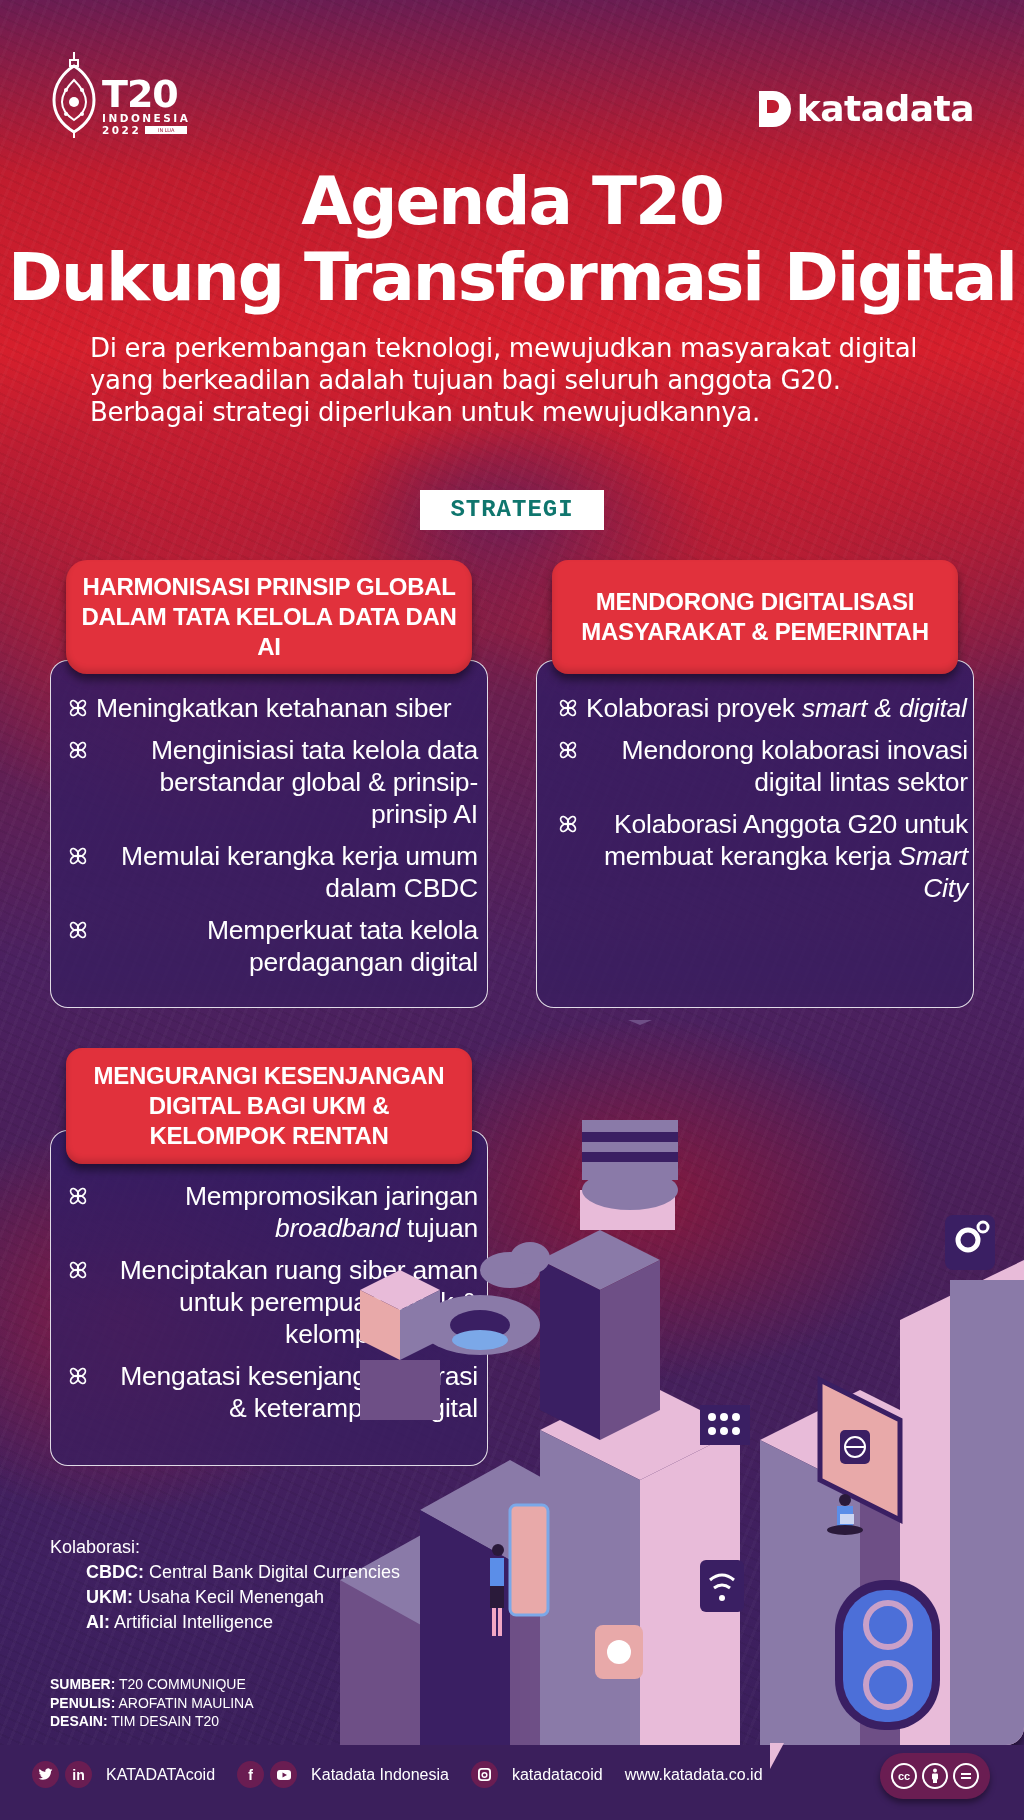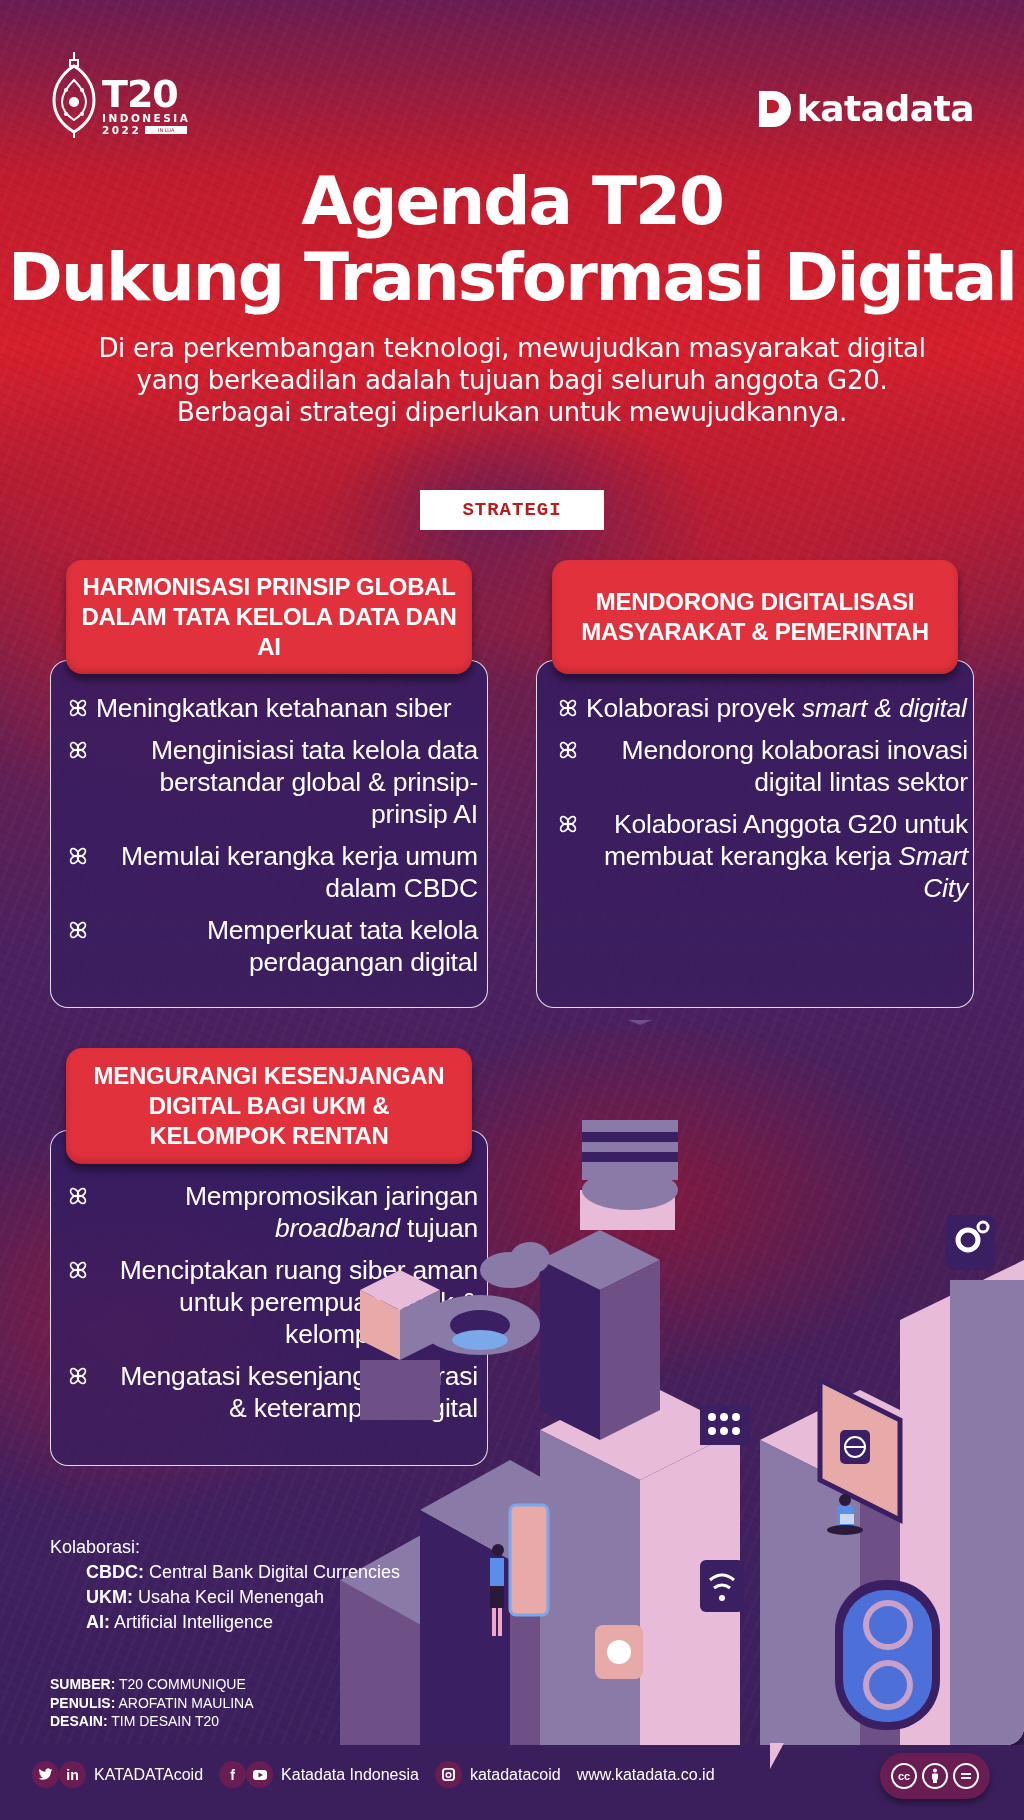--- a/index.html
+++ b/index.html
@@ -39,41 +39,41 @@
   .t20-year-row { display: flex; align-items: center; gap: 4px; }
   .t20-tag { width: 42px; height: 8px; background: #fff; color: #a01a3a; font-size: 5px; text-align: center; line-height: 8px; }
   .kd-logo { position: absolute; right: 50px; top: 88px; display: flex; align-items: center; gap: 6px; }
   .kd-mark { width: 32px; height: 36px; background: #fff; border-radius: 0 18px 18px 0; position: relative; }
   .kd-mark::after { content: ""; position: absolute; left: 8px; top: 9px; width: 12px; height: 13px; background: #c01c30; border-radius: 0 6px 6px 0; }
   .kd-text { font-family: "DejaVu Sans", sans-serif; font-size: 36px; font-weight: bold; letter-spacing: -0.5px; }
 
   .title { position: absolute; left: 0; width: 1024px; text-align: center; font-family: "DejaVu Sans", sans-serif; font-weight: bold; letter-spacing: -2px; }
   .title-1 { top: 162px; font-size: 66px; line-height: 80px; }
   .title-2 { top: 238px; font-size: 66px; line-height: 80px; }
-  .subtitle { position: absolute; top: 332px; left: 90px; width: 844px; text-align: center; font-size: 26px; line-height: 32px; font-family: "DejaVu Sans", sans-serif; font-weight: normal; letter-spacing: -0.3px; }
-
-  .strategi { position: absolute; left: 420px; top: 490px; width: 184px; height: 40px; background: #fff; color: #b91c1c; font-family: "Liberation Mono", monospace; font-weight: bold; font-size: 19px; text-align: center; line-height: 40px; letter-spacing: 1px; }
+  .subtitle { position: absolute; top: 332px; left: 90px; width: 844px; font-size: 26px; line-height: 32px; font-family: "DejaVu Sans", sans-serif; font-weight: normal; letter-spacing: -0.3px; }
+
+  .strategi { position: absolute; left: 420px; top: 490px; width: 184px; height: 40px; background: #fff; color: #0f766e; font-family: "Liberation Mono", monospace; font-weight: bold; font-size: 24px; text-align: center; line-height: 40px; letter-spacing: 1px; }
 
   .card { position: absolute; border: 1.5px solid rgba(255,255,255,0.85); border-radius: 18px; background: linear-gradient(180deg, rgba(50,28,100,0.85), rgba(58,30,95,0.8)); }
   .card-header { position: absolute; background: #e1313c; border-radius: 16px; box-shadow: 0 6px 8px rgba(0,0,0,0.45), inset 0 -4px 6px rgba(0,0,0,0.15); display: flex; align-items: center; justify-content: center; text-align: center; font-family: "Liberation Sans", sans-serif; font-weight: bold; font-size: 24px; line-height: 30px; letter-spacing: -0.3px; padding: 0 14px; }
   .bullets { position: absolute; list-style: none; }
   .bullets li { display: flex; font-size: 26.5px; line-height: 32px; margin-bottom: 10px; letter-spacing: -0.2px; text-align: right; }
   .bul-icon { flex: 0 0 28px; height: 32px; display: flex; align-items: center; }
   .bul-icon svg { width: 20px; height: 20px; }
   .bul-text em { font-style: italic; }
 
   .legend { position: absolute; left: 50px; top: 1535px; font-size: 18px; line-height: 25px; }
   .legend b { font-weight: bold; margin-left: 36px; }
   .credits { position: absolute; left: 50px; top: 1675px; font-size: 14px; line-height: 18.5px; }
   .credits b { font-weight: bold; }
 
   .illustration { position: absolute; left: 340px; top: 1020px; width: 684px; height: 725px; }
 
   .footer { position: absolute; left: 0; top: 1745px; width: 1024px; height: 75px; background: #3b1f5c; }
-  .social { position: absolute; left: 32px; top: 1761px; display: flex; align-items: center; gap: 0; font-size: 16px; }
+  .social { position: absolute; left: 32px; top: 1761px; display: flex; align-items: center; gap: 6px; font-size: 16px; }
   .soc-icon { width: 27px; height: 27px; border-radius: 50%; background: #6a1d52; display: flex; align-items: center; justify-content: center; font-weight: bold; font-size: 14px; }
   .soc-label { margin: 0 16px 0 8px; }
   .cc-badge { position: absolute; left: 880px; top: 1753px; width: 110px; height: 46px; border-radius: 23px; background: #6a1d52; box-shadow: 0 4px 6px rgba(0,0,0,0.4); display: flex; align-items: center; justify-content: center; gap: 5px; }
   .cc-circ { width: 26px; height: 26px; border: 2.5px solid #fff; border-radius: 50%; display: flex; align-items: center; justify-content: center; font-size: 11px; font-weight: bold; }
   .tail { position: absolute; left: 770px; top: 1743px; width: 0; height: 0; border-left: 14px solid #e8bbd9; border-bottom: 26px solid transparent; }
 </style>
 </head>
 <body>
 
 <div class="poster">
@@ -106,21 +106,21 @@
     <div class="kd-text">katadata</div>
   </div>
 
   <div class="title title-1">Agenda T20</div>
   <div class="title title-2">Dukung Transformasi Digital</div>
   <div class="subtitle">Di era perkembangan teknologi, mewujudkan masyarakat digital yang berkeadilan adalah tujuan bagi seluruh anggota G20. Berbagai strategi diperlukan untuk mewujudkannya.</div>
 
   <div class="strategi">STRATEGI</div>
 
   <div class="card" style="left:50px; top:660px; width:438px; height:348px;"></div>
-  <div class="card-header" style="left:66px; top:560px; width:406px; height:114px;">HARMONISASI PRINSIP GLOBAL DALAM TATA KELOLA DATA DAN AI</div>
+  <div class="card-header" style="left:66px; top:560px; width:406px; height:114px;border-radius:21px;">HARMONISASI PRINSIP GLOBAL DALAM TATA KELOLA DATA DAN AI</div>
   <ul class="bullets" style="left:68px; top:692px; width:410px;">
     <li>
       <span class="bul-icon">
           <svg viewBox="0 0 20 20">
             <g fill="none" stroke="#fff" stroke-width="1.8">
               <ellipse cx="10" cy="5" rx="3" ry="4.5" transform="rotate(45 10 10)"></ellipse>
               <ellipse cx="10" cy="5" rx="3" ry="4.5" transform="rotate(135 10 10)"></ellipse>
               <ellipse cx="10" cy="5" rx="3" ry="4.5" transform="rotate(225 10 10)"></ellipse>
               <ellipse cx="10" cy="5" rx="3" ry="4.5" transform="rotate(315 10 10)"></ellipse>
             </g>

